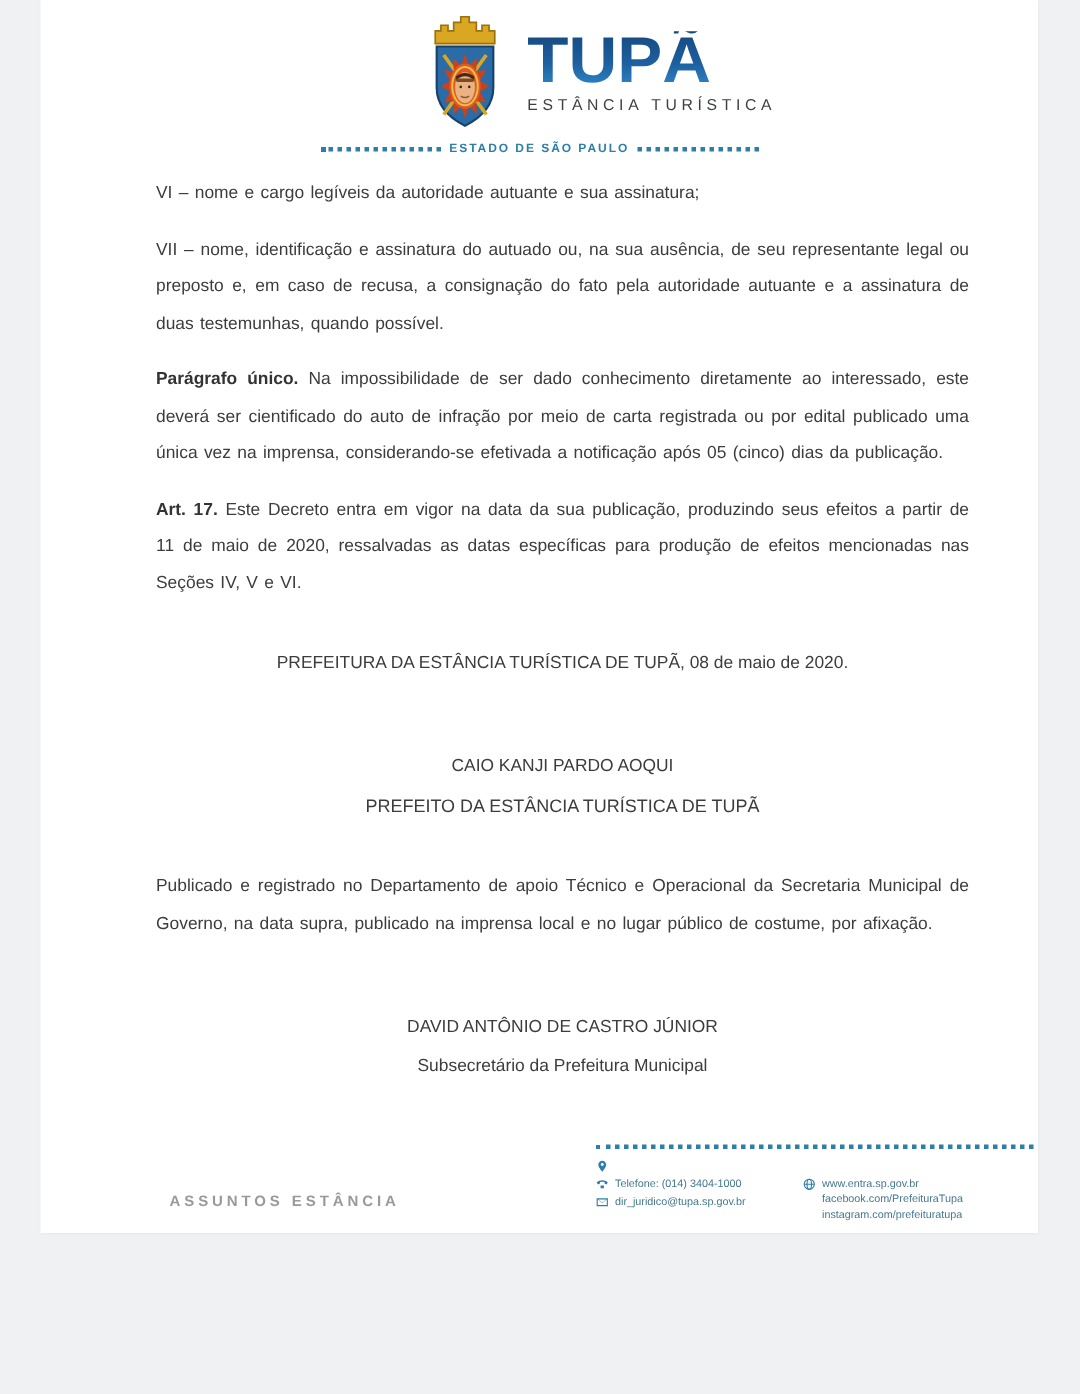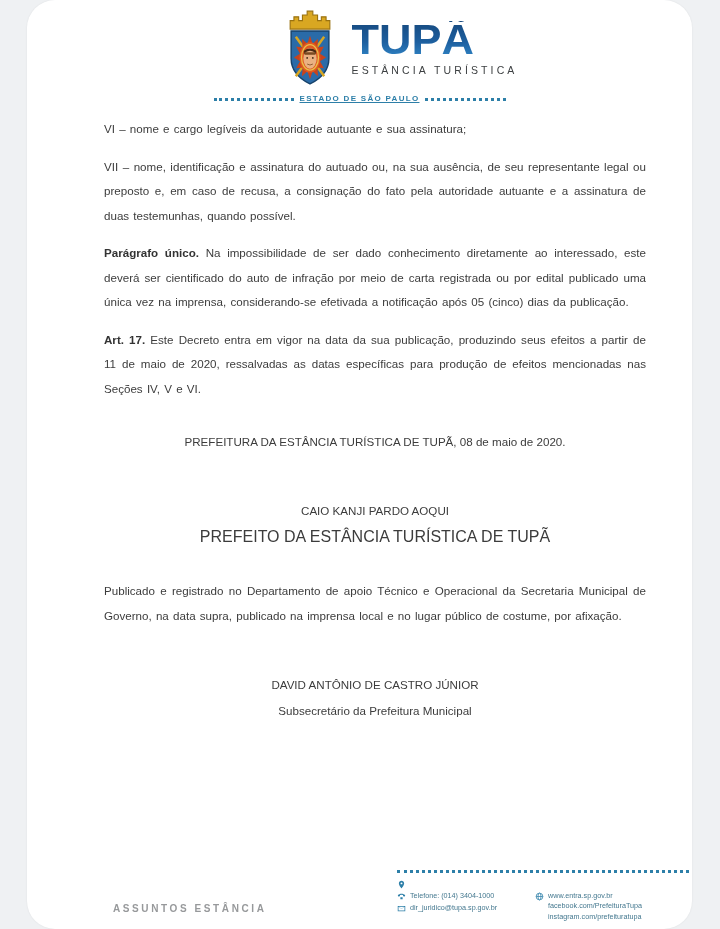--- a/index.html
+++ b/index.html
@@ -5,24 +5,23 @@
   * { margin:0; padding:0; box-sizing:border-box; }
   html,body { width:720px; }
   body {
     font-family: "Liberation Sans", sans-serif;
     background:#eff1f3;
     -webkit-font-smoothing: antialiased;
   }
   .canvas { width:720px; height:929px; overflow:hidden; position:relative; }
   .page {
     position:absolute; left:27px; top:0;
-    width:665px; height:929px;
+    width:665px; height:822px;
     background:#ffffff;
     box-shadow:0 0 2px rgba(0,0,0,.08);
-    border-radius:28px;
   }
 
   
   .header { padding-top:7px; }
   .logo-row {
     display:flex; align-items:flex-start; justify-content:center;
     transform:translateX(37px);
     gap:8px; height:82px;
   }
   .crest { width:68px; height:82px; flex:0 0 auto; }
@@ -38,39 +37,39 @@
     font-size:10.5px; letter-spacing:3.1px; color:#3d4042; font-weight:400;
     margin-top:4px; white-space:nowrap;
   }
   .state-line {
     width:292px; margin:5px auto 0;
     display:flex; align-items:center; gap:6px;
   }
   .state-dots { flex:1; border-top:3px dotted #2d7fa8; height:0; margin-top:1px; }
   .state-text {
     font-size:8px; font-weight:700; letter-spacing:1.3px;
-    color:#2d7fa8; white-space:nowrap;text-decoration:underline;
+    color:#2d7fa8; white-space:nowrap;
   }
 
   
   .doc-body { padding:14px 46px 0 77px; }
   .para {
     font-size:11.6px; line-height:24.5px; text-align:justify;
     color:#3c3c3c; margin-bottom:13px; word-spacing:1px;
   }
   .para strong { color:#333; }
   .para strong::after { content:"\00a0"; }
   .dateline {
     text-align:center; font-size:11.6px; color:#3c3c3c;
     margin-top:29px; line-height:24px;
   }
   .sig { text-align:center; color:#3c3c3c; }
   .sig-1 { margin-top:44px; }
   .sig-name { font-size:11.6px; line-height:26px; }
-  .sig-title { font-size:16px; line-height:26px; }
+  .sig-title { font-size:12px; line-height:26px; }
   .pub-note { margin-top:29px; }
   .sig-2 { margin-top:44px; }
   .sig-2 .sig-title { font-size:11.6px; }
 
   
   .dept {
     position:absolute; left:86px; bottom:15px;
     font-size:10px; font-weight:700; letter-spacing:2.6px;
     color:#97999b; white-space:nowrap;
   }

